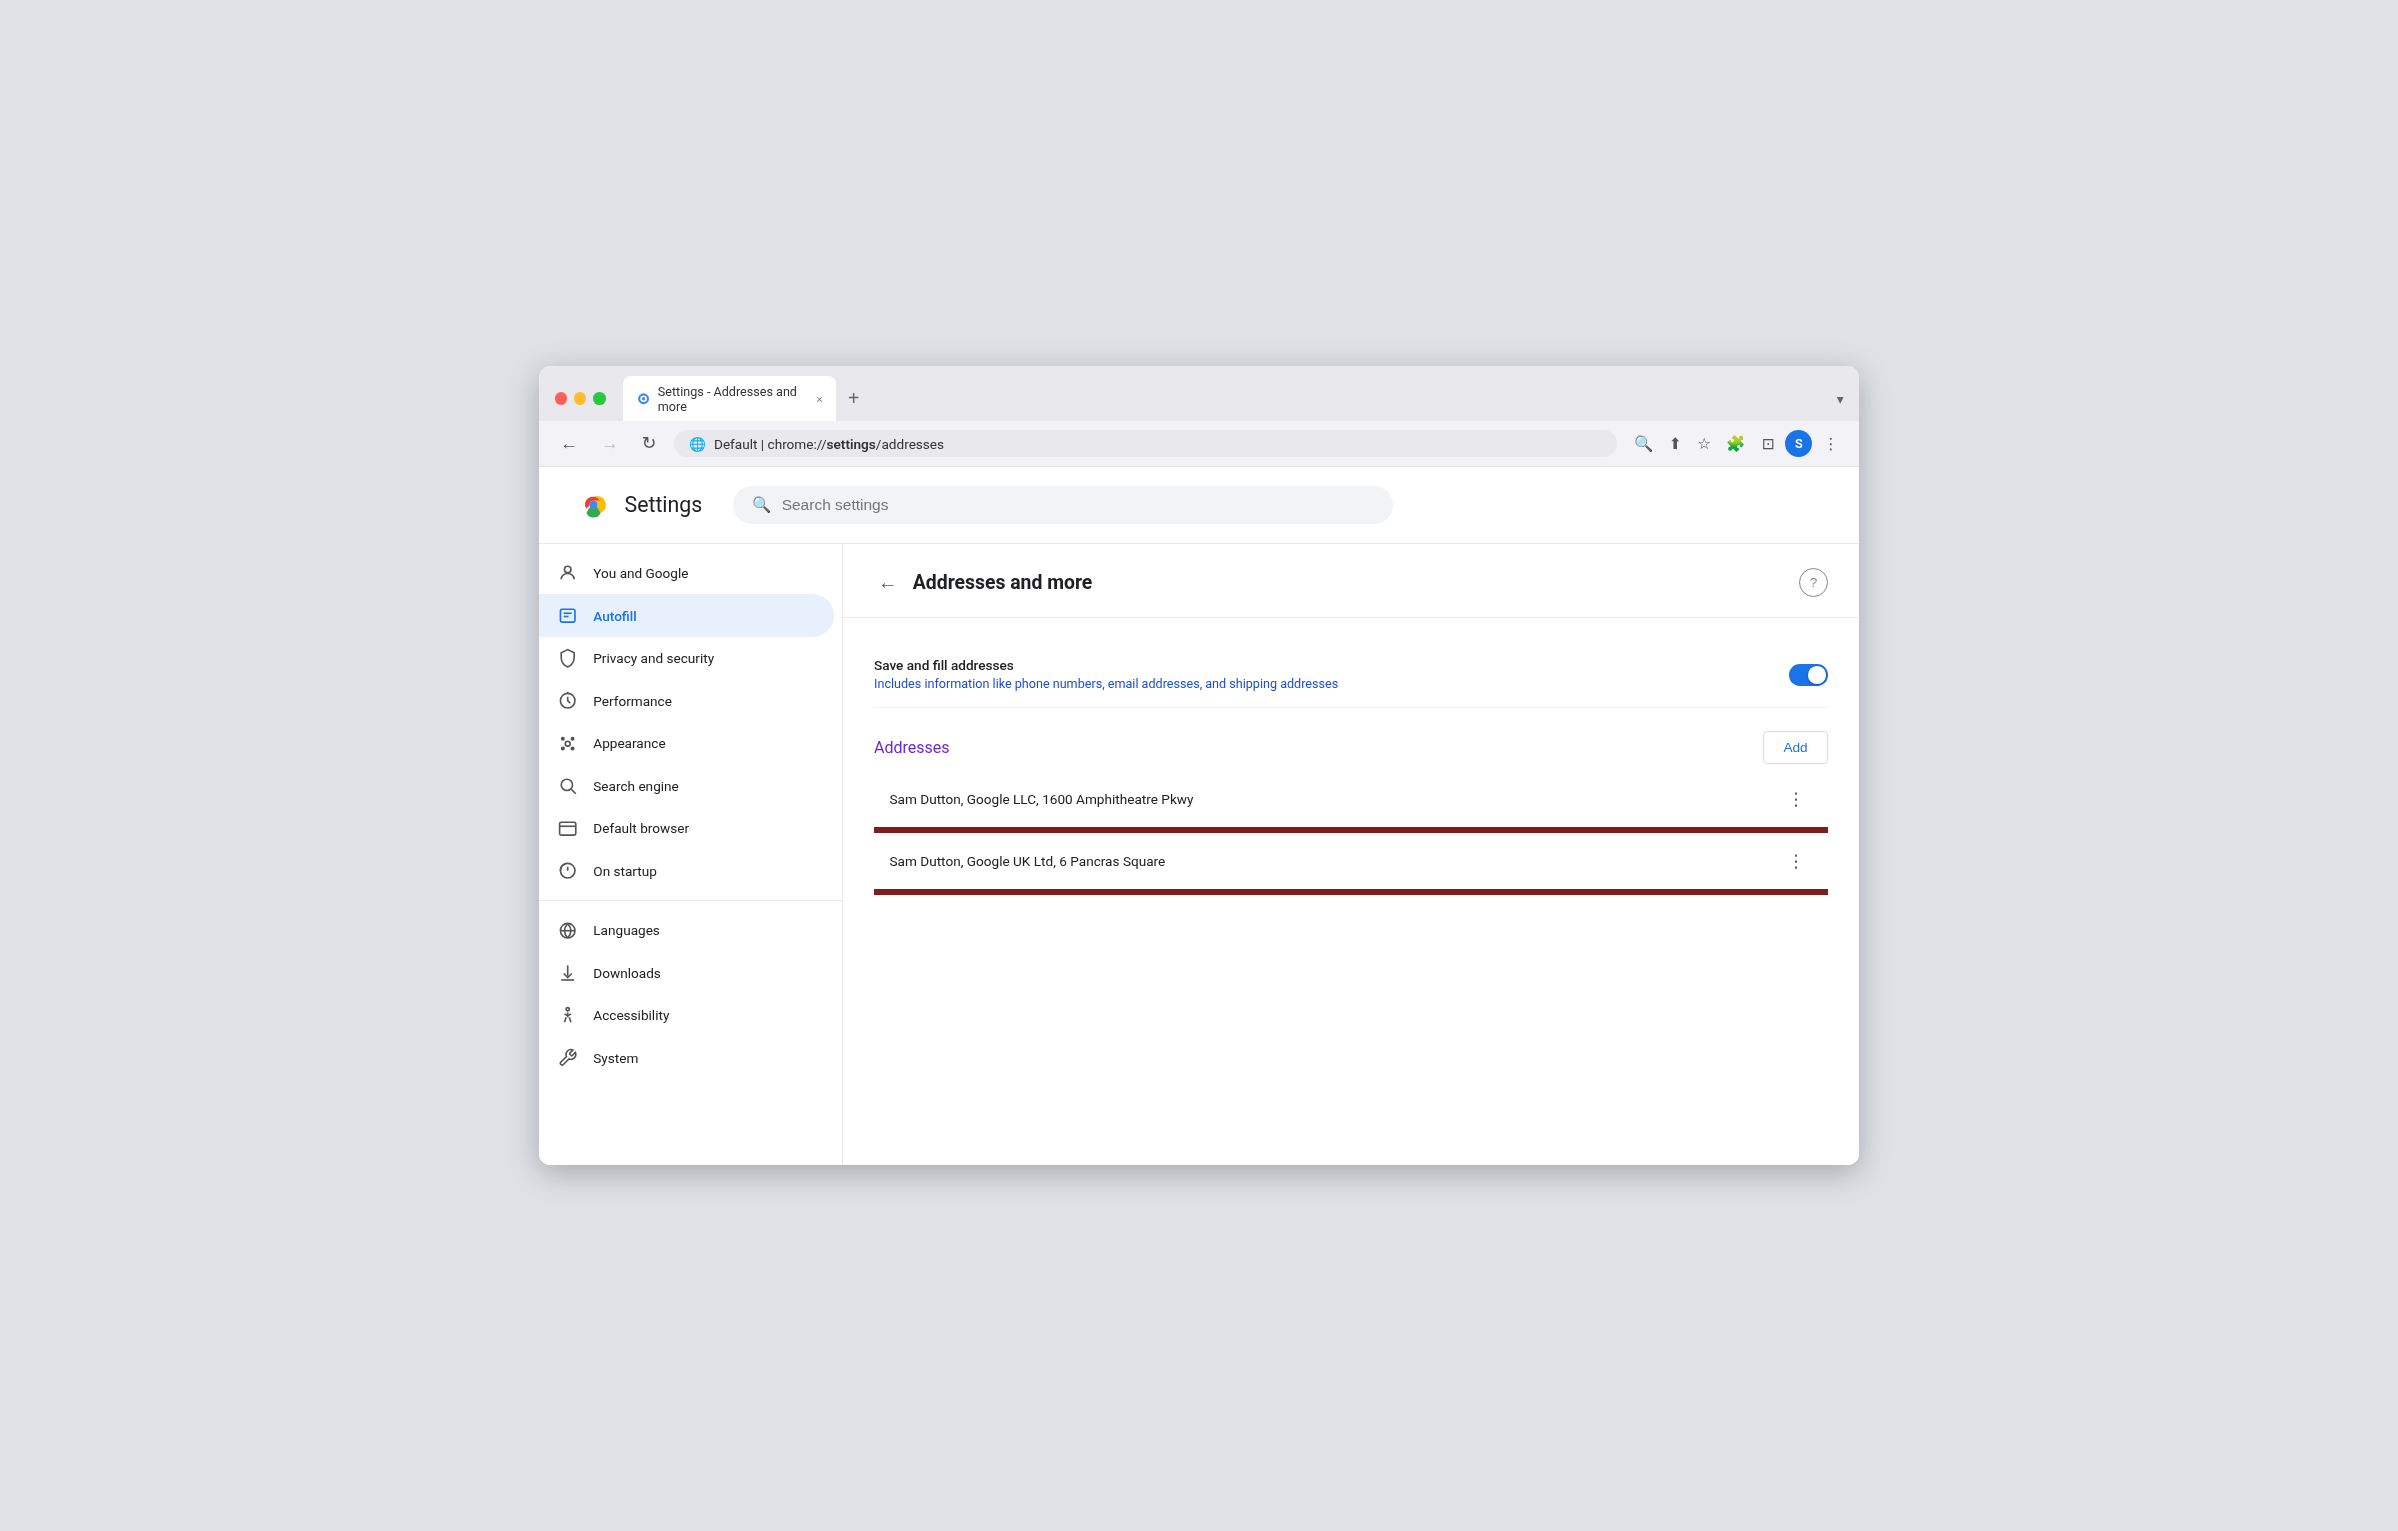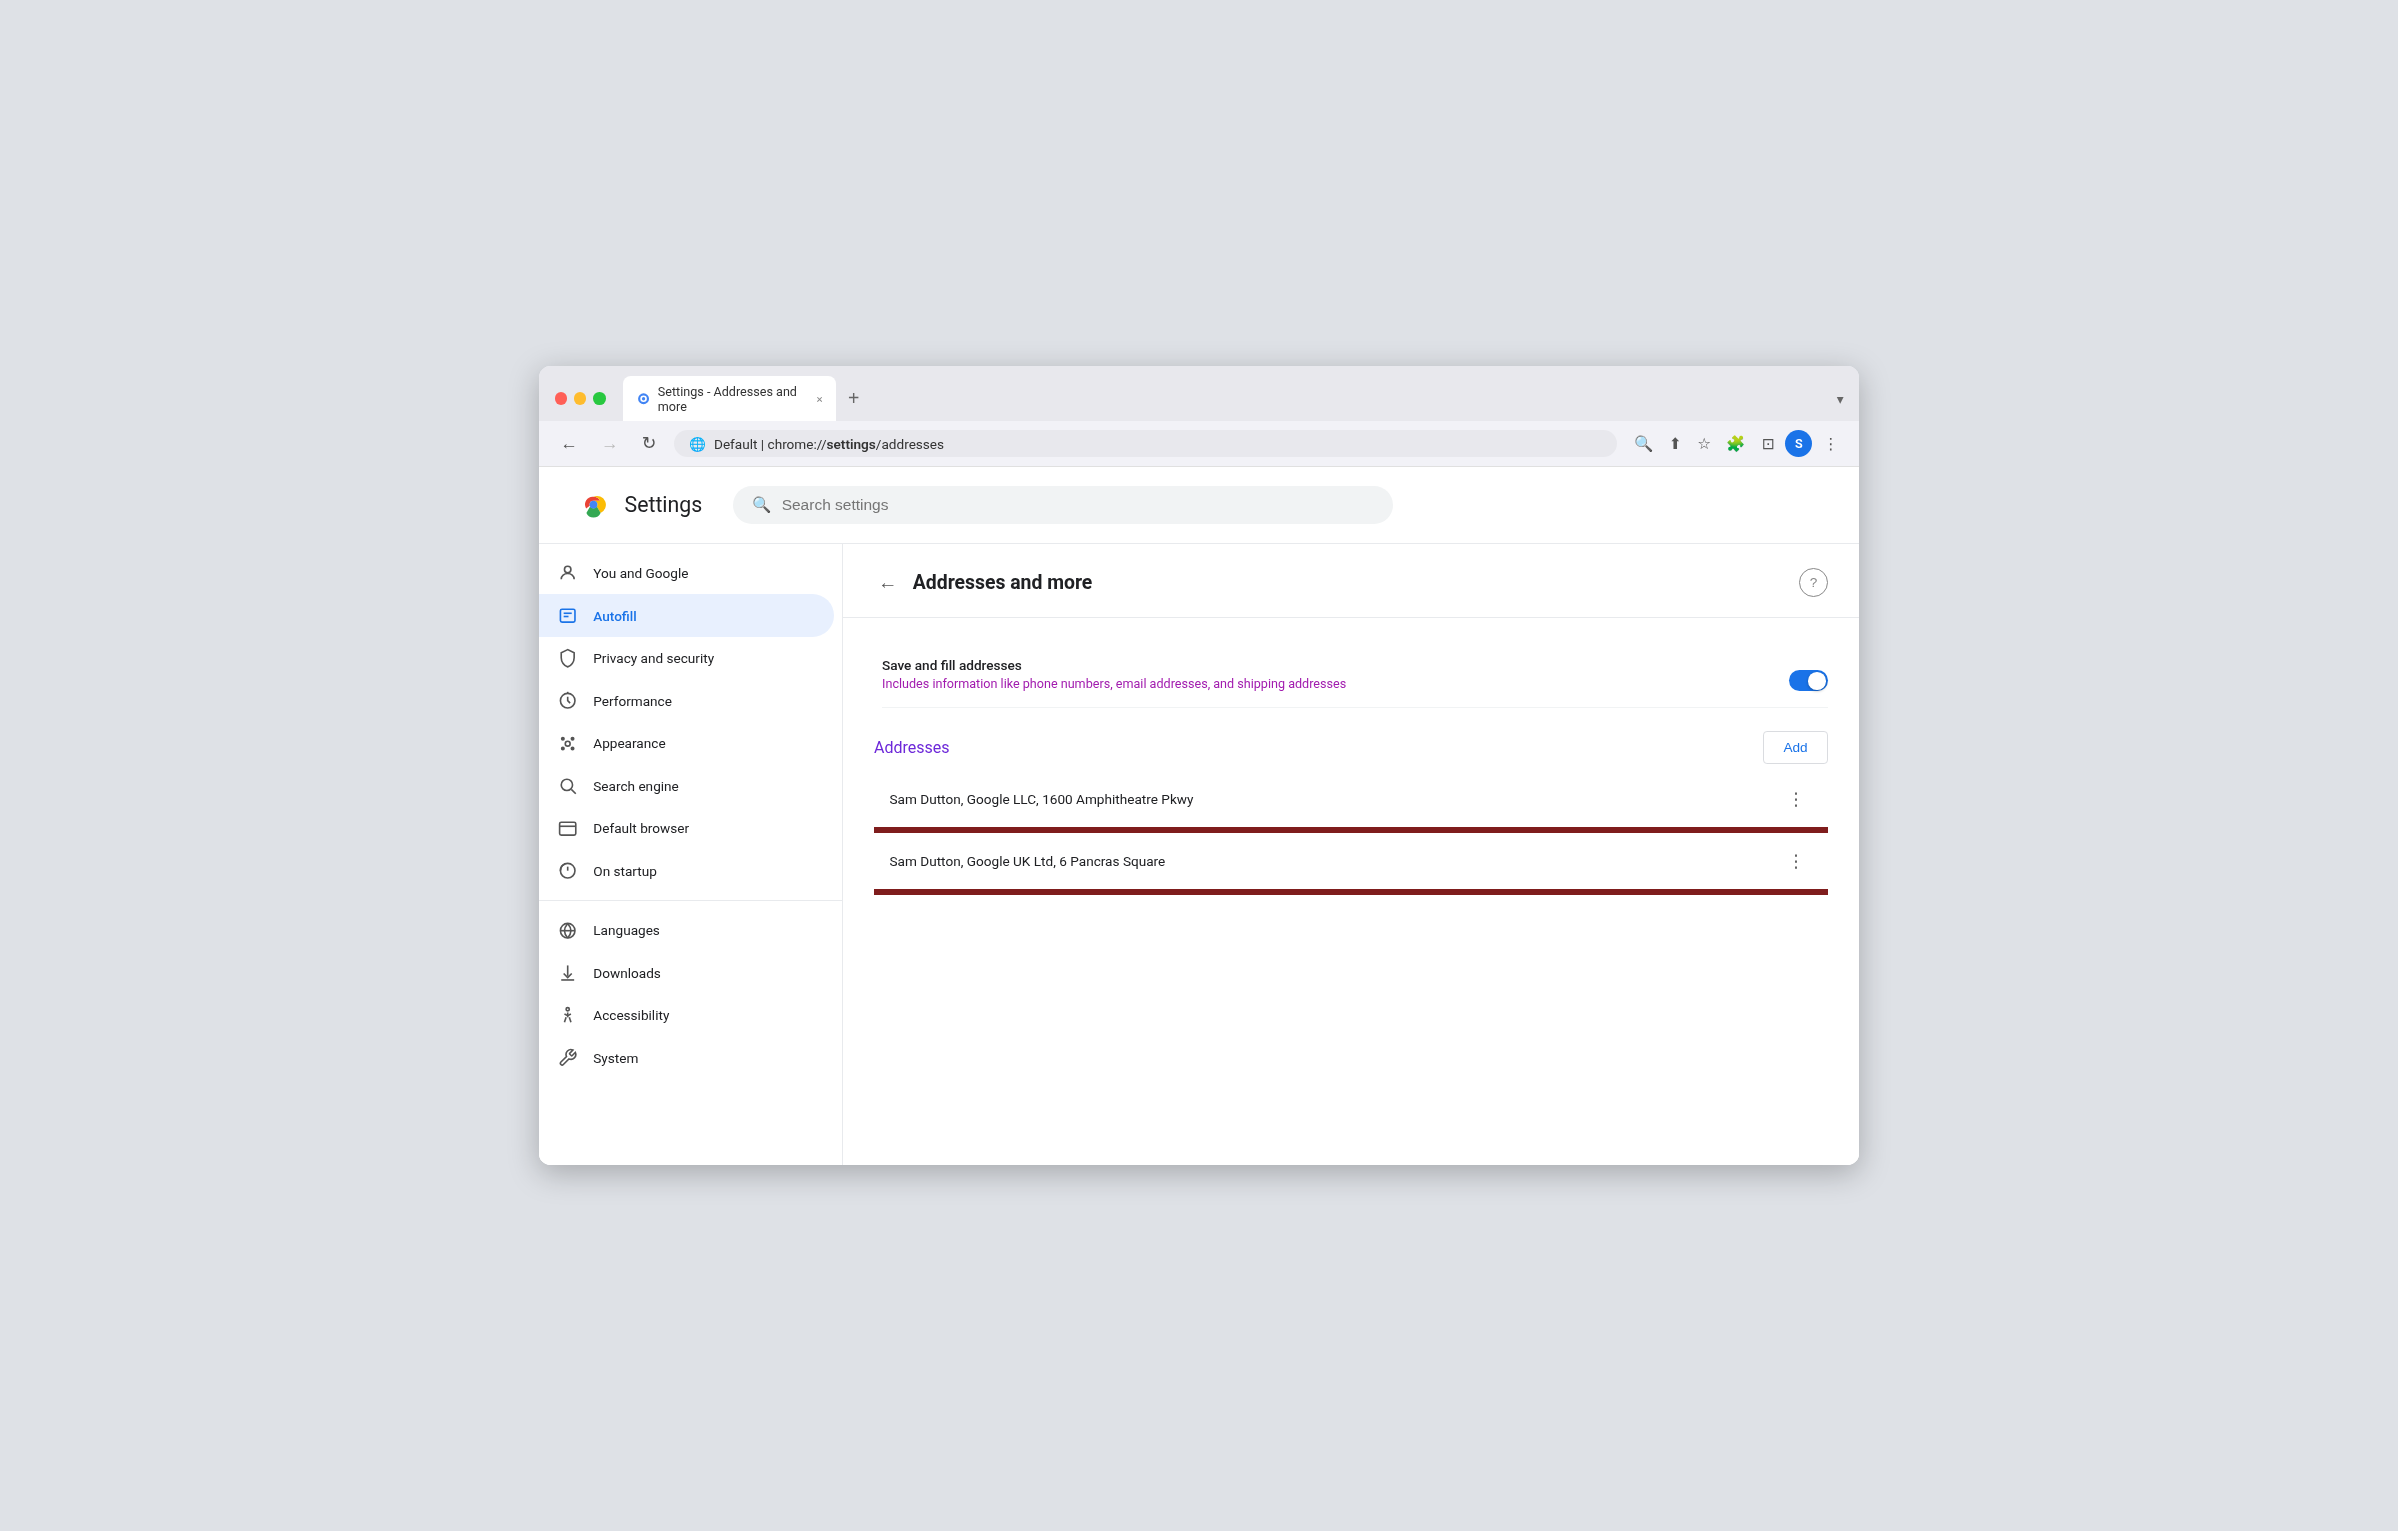--- a/index.html
+++ b/index.html
@@ -54,24 +54,24 @@
 
     
     .main-panel { flex: 1; padding: 0; overflow-y: auto; }
     .panel-header { display: flex; align-items: center; padding: 23px 31px 19.4px; gap: 11.6px; border-bottom: 1px solid #e8eaed; }
     .back-btn { background: none; border: none; cursor: pointer; font-size: 19.4px; color: #555; padding: 3.9px; }
     .panel-title { font-size: 19.4px; font-weight: 700; color: #202124; flex: 1; }
     .help-btn { background: none; border: none; cursor: pointer; width: 29px; height: 29px; border-radius: 50%; border: 1.9px solid #888; color: #888; font-size: 13.6px; display: flex; align-items: center; justify-content: center; }
 
     .panel-content { padding: 23px 31px; }
 
-    .setting-row { display: flex; align-items: flex-end; justify-content: space-between; padding: 15.5px 0; border-bottom: 1px solid #f1f3f4; margin-left: 8px; }
+    .setting-row { display: flex; align-items: center; justify-content: space-between; padding: 15.5px 0; border-bottom: 1px solid #f1f3f4; }
     .setting-info { flex: 1; }
     .setting-label { font-size: 13.6px; color: #202124; font-weight: 500; margin-bottom: 3.9px; }
-    .setting-desc { font-size: 12.6px; color: #a21caf; }
+    .setting-desc { font-size: 12.6px; color: #1d4ed8; }
 
     
     .toggle { position: relative; width: 39px; height: 21.3px; flex-shrink: 0; margin-top: 1.9px; }
     .toggle input { opacity: 0; width: 0; height: 0; }
     .toggle-slider { position: absolute; cursor: pointer; top: 0; left: 0; right: 0; bottom: 0; background: #1a73e8; border-radius: 10.7px; transition: 0.2s; }
     .toggle-slider:before { position: absolute; content: ""; height: 17.5px; width: 17.5px; left: 19.4px; bottom: 1.9px; background: white; border-radius: 50%; transition: 0.2s; box-shadow: 0 1px 2.9px rgba(0,0,0,0.3); }
 
     
     .addresses-section { margin-top: 23px; }
     .addresses-header { display: flex; align-items: center; justify-content: space-between; margin-bottom: 7.8px; }

